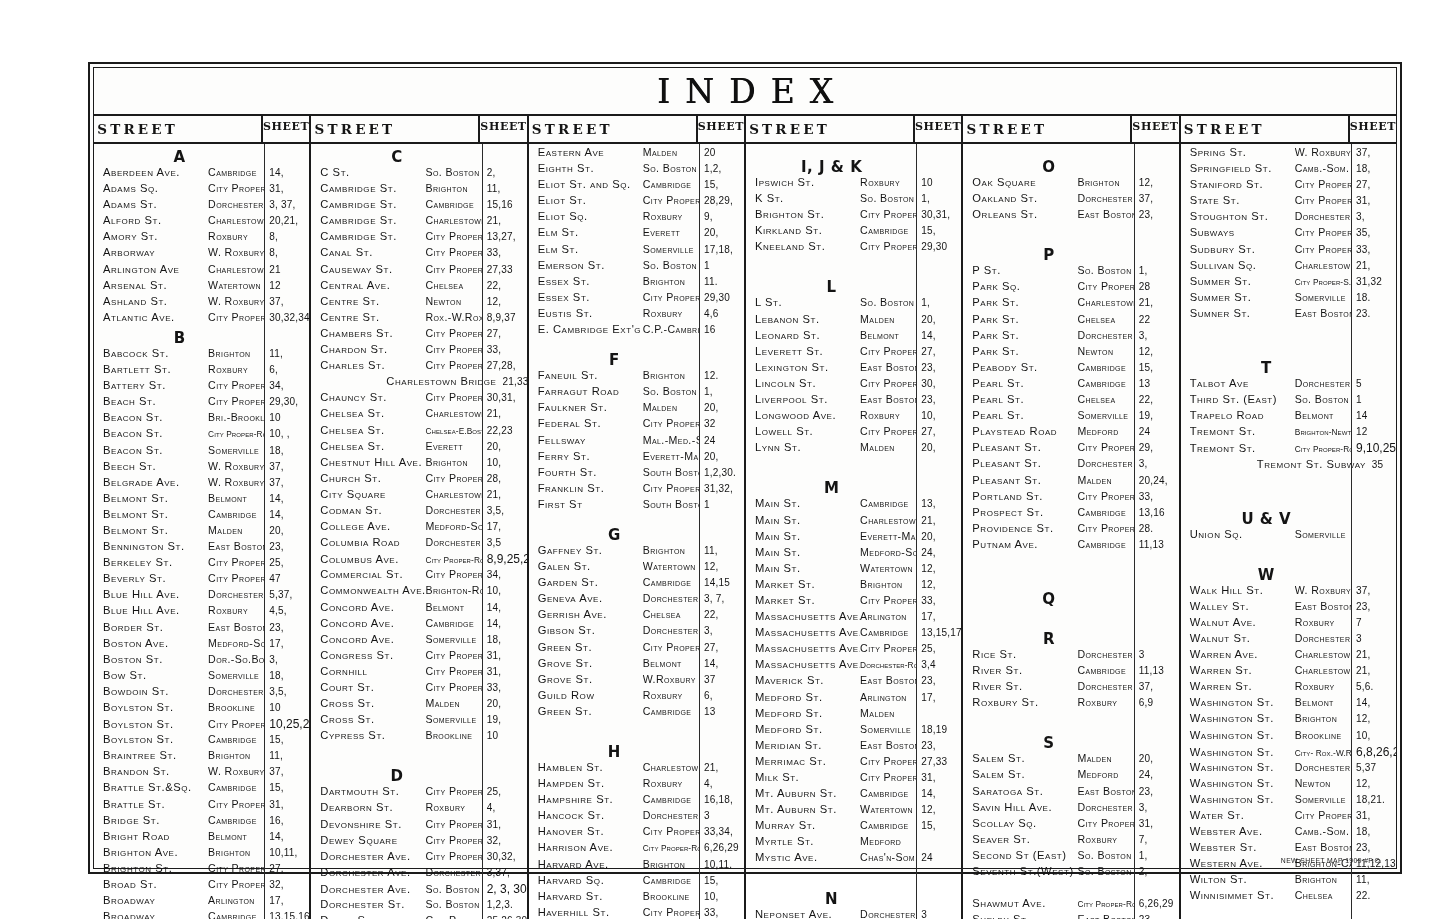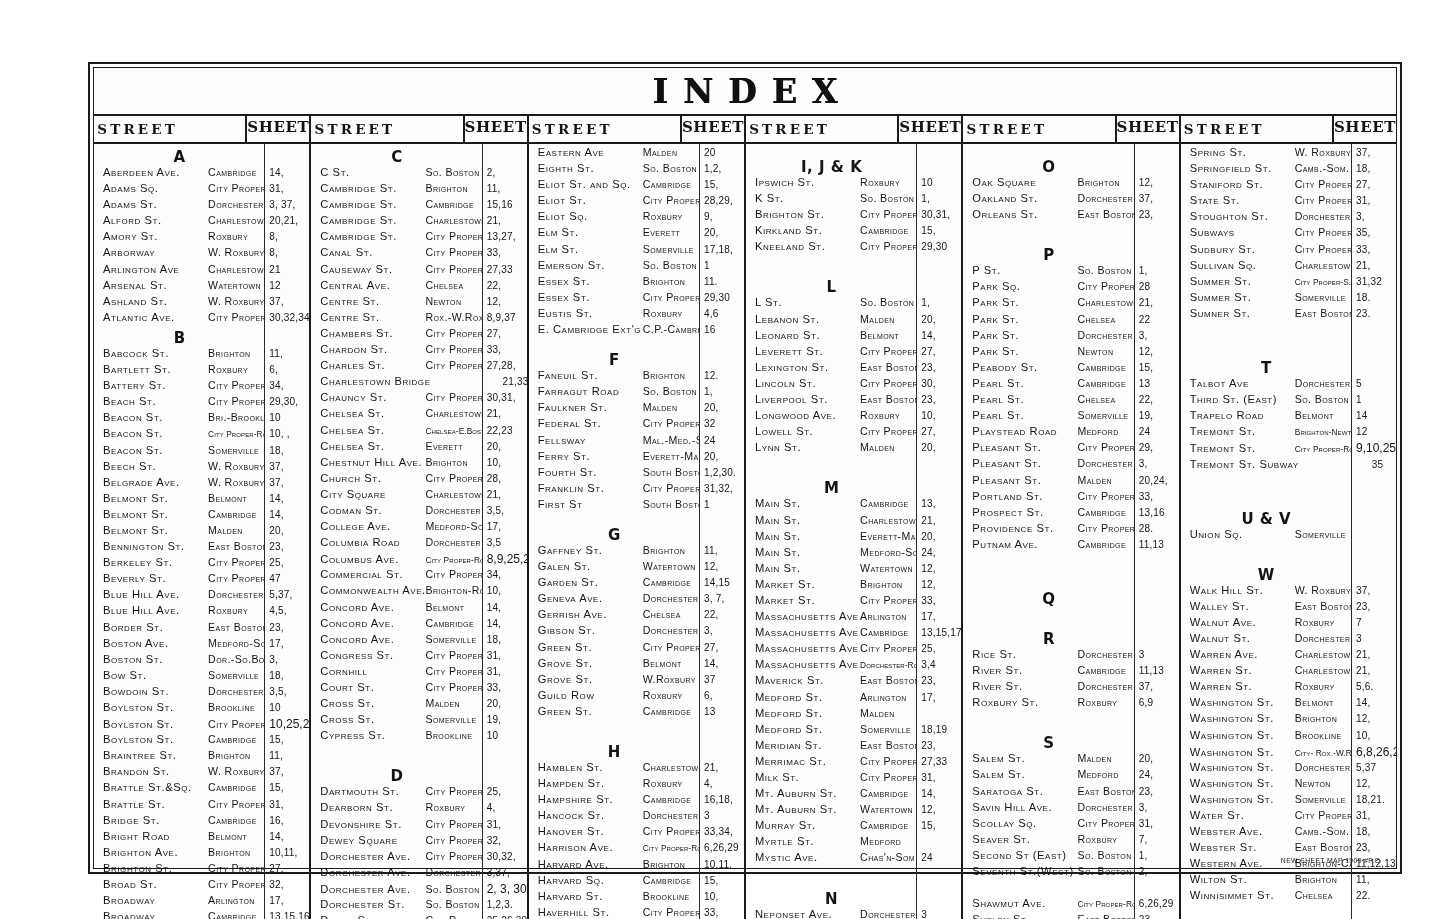--- a/index.html
+++ b/index.html
@@ -40,21 +40,21 @@
     height: 46px;
     border-bottom: 2px solid #1b1b1b;
     display: flex;
     align-items: center;
     justify-content: center;
     flex: 0 0 auto;
     position: relative;
   }
   .title-text {
     font-family: "DejaVu Serif", serif;
-    font-weight: 700;
+    font-weight: 400;
     font-size: 33px;
     letter-spacing: 15px;
     text-indent: 15px;
     color: #101010;
     text-shadow: 0.5px 0 0 #101010;
   }
 
   
   .columns {
     flex: 1 1 auto;
@@ -86,21 +86,21 @@
     font-size: 13.5px;
     font-weight: 700;
     letter-spacing: 3.2px;
     text-indent: 3.2px;
     color: #141414;
   }
   .col-head .hd-sheet {
     flex: 0 0 44px;
     text-align: center;
     font-family: "DejaVu Serif", serif;
-    font-size: 15px;
+    font-size: 11px;
     font-weight: 700;
     letter-spacing: 0.6px;
     border-left: 2px solid #1b1b1b;
     line-height: 22px;
     height: 100%;
     box-sizing: border-box;
   }
 
   
   .col-body {
@@ -168,21 +168,21 @@
     padding-left: 4px;
     white-space: nowrap;
     overflow: hidden;
     box-sizing: border-box;
     color: #141414;
   }
   
   .row .dist.tiny { font-size: 8.3px; letter-spacing: 0.1px; }
   .row .nm.tiny  { font-size: 9.1px; letter-spacing: 0.1px; margin-top: 44px; }
   .row .sh.tiny  { font-size: 12px; letter-spacing: 0px; }
-  .row .nm.full  { flex: 0 0 86%; }
+  .row .nm.full  { flex: 0 0 86%; text-align: right; }
 
   
   .footer-note {
     position: absolute;
     right: 14px;
     bottom: 4px;
     font-size: 6.8px;
     font-family: "Liberation Sans", sans-serif;
     letter-spacing: 0.4px;
     font-variant: small-caps;

